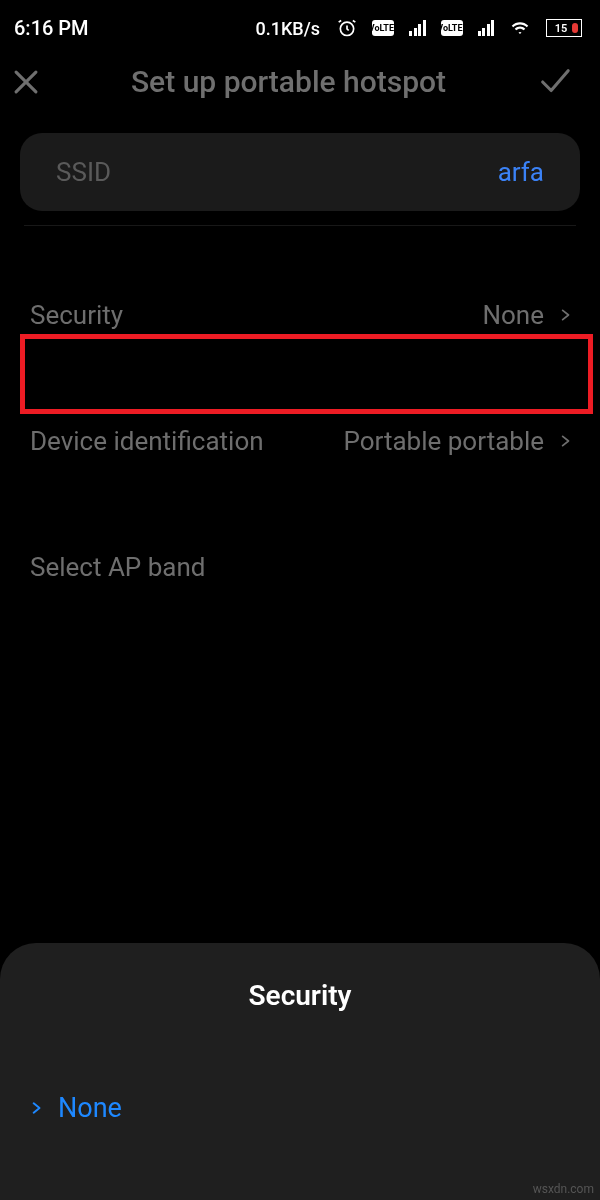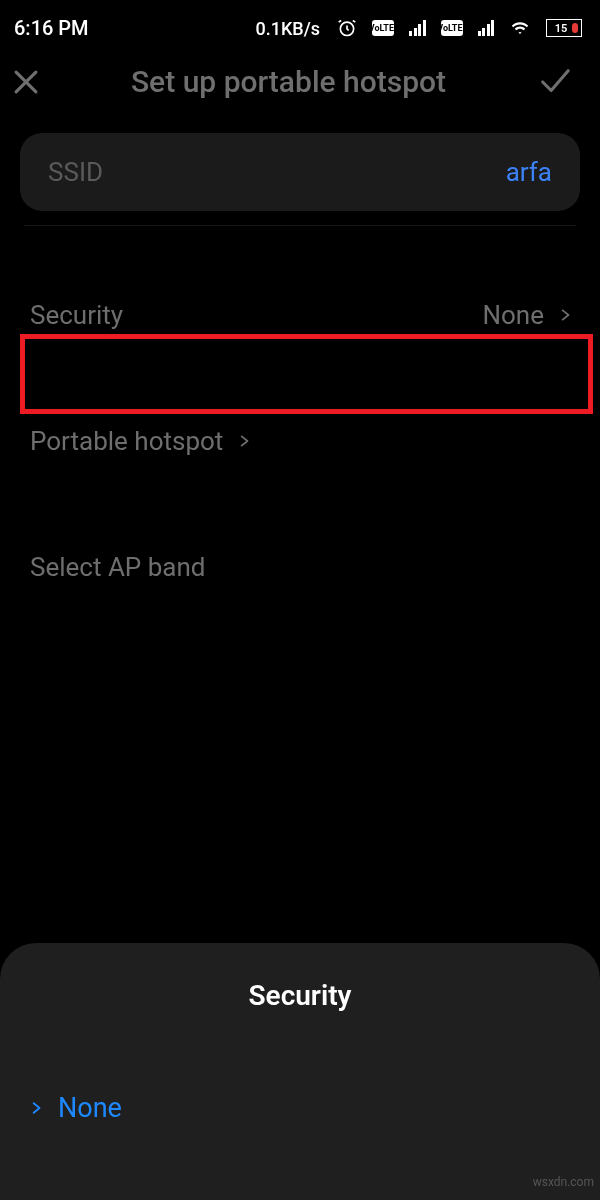--- a/index.html
+++ b/index.html
@@ -72,21 +72,21 @@
     color: #6f6f6f;
   }
 
   
   .content { padding: 0 20px; }
 
   .ssid-card {
     background: #1b1b1b;
     border-radius: 22px;
     height: 78px;
-    padding: 0 28px;
+    padding: 0 36px;
     display:flex; align-items:center; justify-content:space-between;
     margin-bottom: 14px;
   }
   .ssid-label { font-size: 26px; color:#5a5a5a; }
   .ssid-value { font-size: 26px; color:#3b82f6; }
 
   .thin-sep {
     height:1px; background:#181818; margin: 12px 4px 50px 4px;
   }
 
@@ -127,21 +127,21 @@
     display:flex; align-items:center; gap:12px;
     font-size:27px;
     padding: 18px 4px;
   }
   .option.selected { color:#1e88ff; }
   .option .opt-chev { width:20px; display:flex; justify-content:center;}
   .option.unselected { color:#fff; }
   .opt-spacer{height:28px;}
 
   .watermark{
-    position:absolute; right:6px; bottom:11px;
+    position:absolute; right:6px; bottom:4px;
     font-size:12px; color:#555;margin-top:32px;
   }
 </style>
 </head>
 <body>
 
 <div class="status-bar">
   <div>6:16 PM</div>
   <div class="status-right">
     <span class="kbs">0.1KB/s</span>
@@ -211,22 +211,23 @@
       <span class="value">None</span>
       <span class="chev">
         <svg width="14" height="24" viewBox="0 0 24 24" stroke="#6e6e6e" stroke-width="3" fill="none" stroke-linecap="round" stroke-linejoin="round">
             <path d="M8 4l10 8-10 8"></path>
           </svg>
       </span>
     </span>
   </div>
 
   <div class="row spaced">
+    <span class="label">Device identification</span>
     <span class="right">
-      <span class="value">Portable hotspot</span>
+      <span class="value">Portable portable</span>
       <span class="chev">
         <svg width="14" height="24" viewBox="0 0 24 24" stroke="#6e6e6e" stroke-width="3" fill="none" stroke-linecap="round" stroke-linejoin="round">
             <path d="M8 4l10 8-10 8"></path>
           </svg>
       </span>
     </span>
   </div>
 
   <div class="row spaced">
     <span class="label">Select AP band</span>

